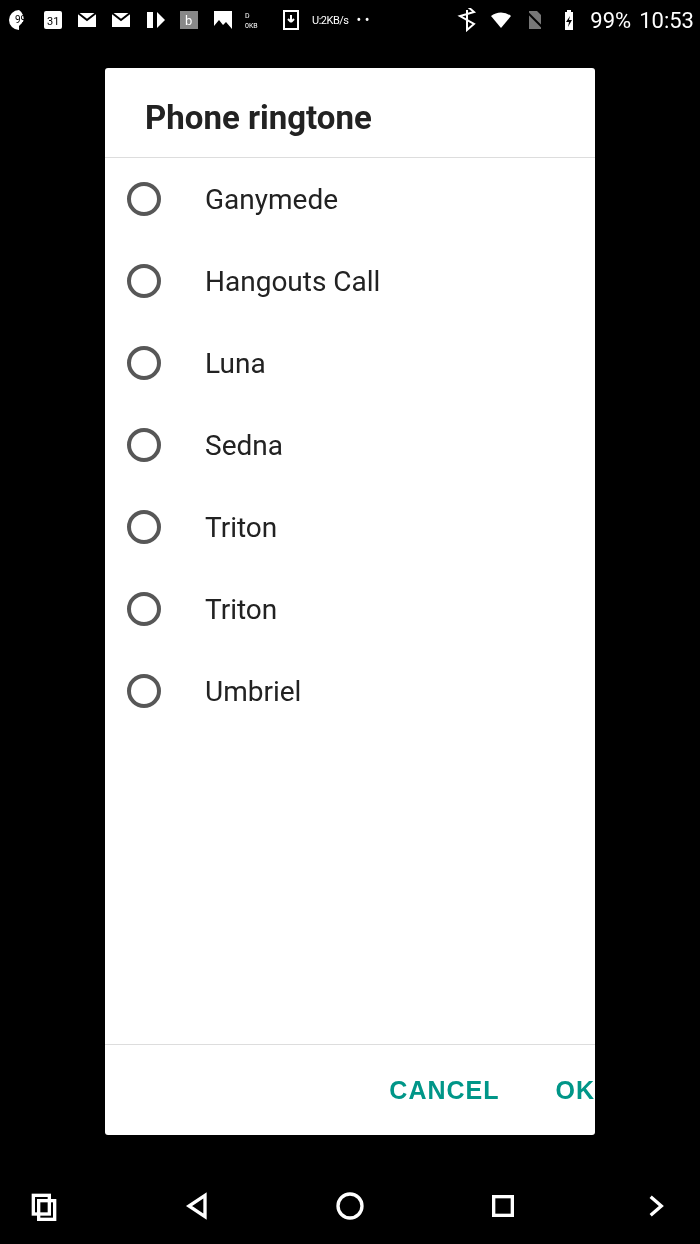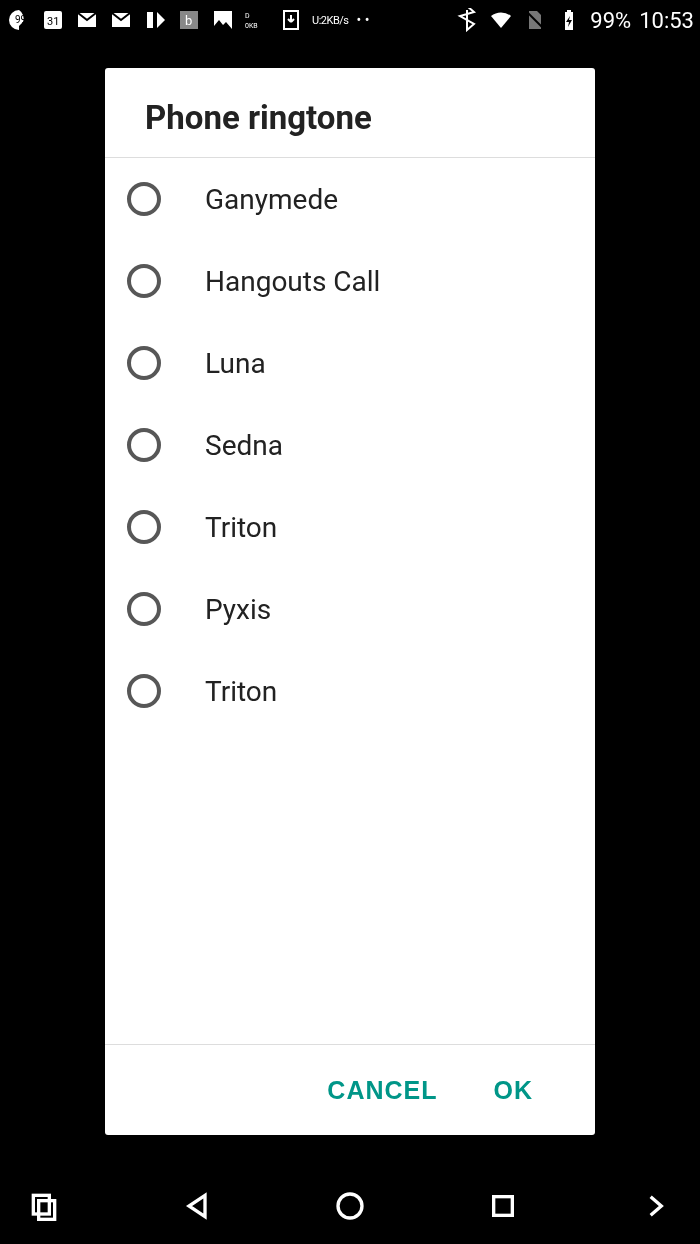--- a/index.html
+++ b/index.html
@@ -83,21 +83,20 @@
   .option-label {
     font-size: 28px;
     color: #222;
   }
   .dialog-actions {
     height: 90px;
     display:flex;
     align-items:center;
     justify-content:flex-end;
     gap: 56px;
-    padding-right: 62px;
   }
   .dialog-btn {
     font-size: 25px;
     font-weight: 700;
     letter-spacing: 1px;
     color: #009688;
     background: none;
     border: none;
     cursor: pointer;
   }
@@ -229,25 +228,25 @@
         <div class="option">
           <span class="radio"></span>
           <span class="option-label">Sedna</span>
         </div>
         <div class="option">
           <span class="radio"></span>
           <span class="option-label">Triton</span>
         </div>
         <div class="option">
           <span class="radio"></span>
-          <span class="option-label">Pyxis</span>
-        </div>
-        <div class="option">
-          <span class="radio"></span>
           <span class="option-label">Triton</span>
+        </div>
+        <div class="option">
+          <span class="radio"></span>
+          <span class="option-label">Umbriel</span>
         </div>
       </div>
   </div>
 
   <div class="dialog-actions">
     <button class="dialog-btn">CANCEL</button>
     <button class="dialog-btn">OK</button>
   </div>
 </div>
 

